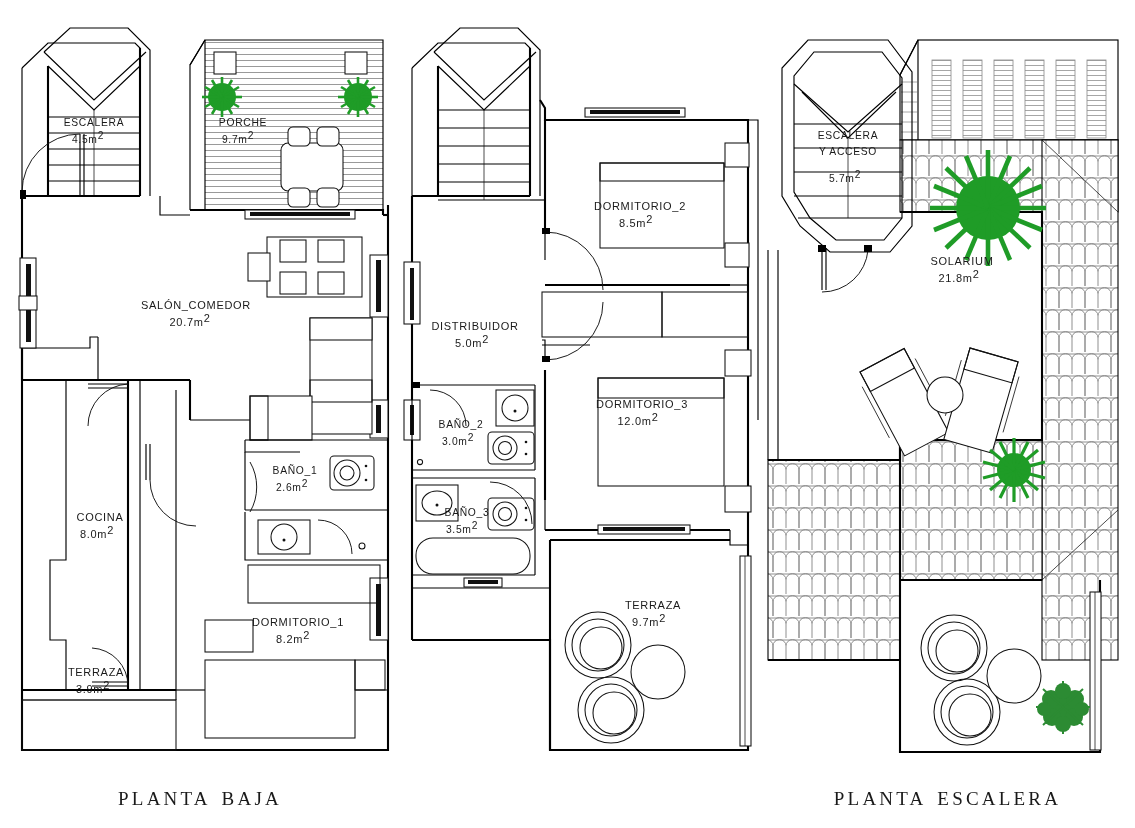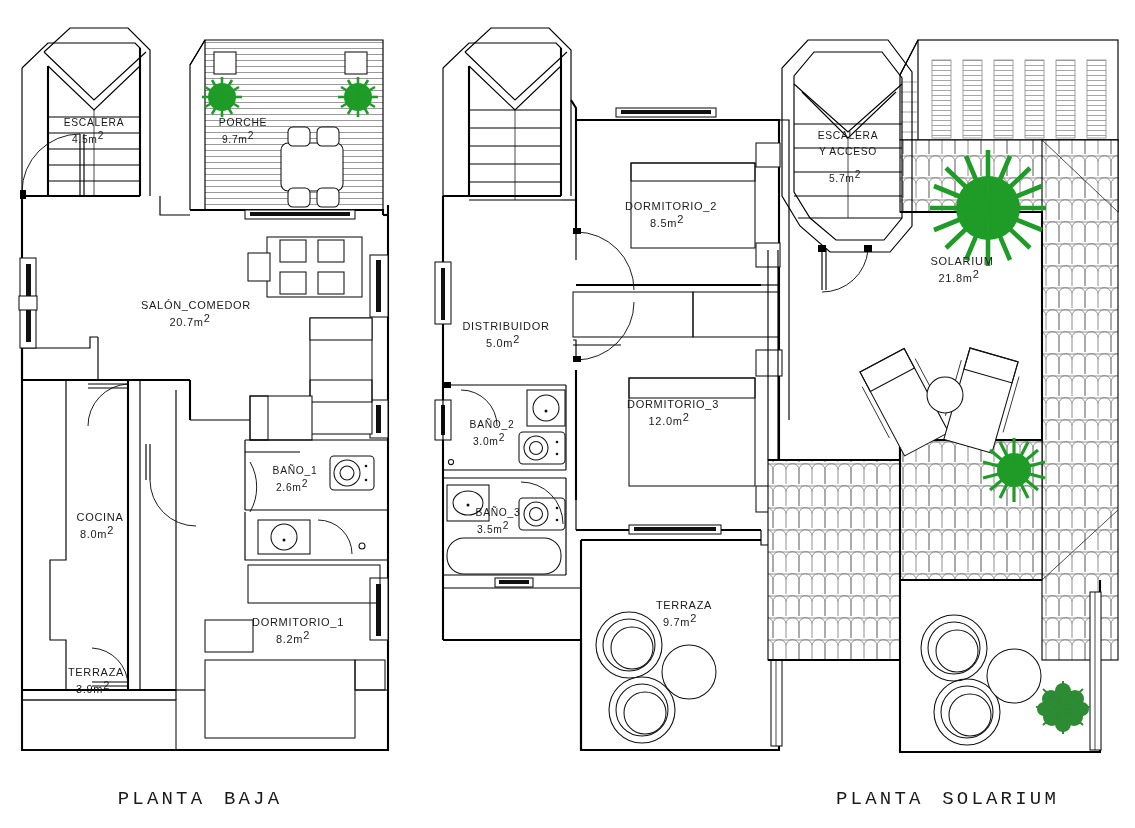--- a/index.html
+++ b/index.html
@@ -18,30 +18,30 @@
     width: 1135px;
     height: 828px;
     background: #ffffff;
   }
   .plan {
     position: absolute;
     top: 0;
     height: 828px;
   }
   #plan-baja     { left: 0px;   width: 400px; }
-  #plan-primera  { left: 390px; width: 380px; padding-left: 31px; }
+  #plan-primera  { left: 390px; width: 380px; }
   #plan-solarium { left: 760px; width: 375px; }
 
   .plan-title {
     position: absolute;
     bottom: 18px;
     left: 0;
     width: 100%;
     text-align: center;
-    font-family: Liberation Mono, monospace;
+    font-family: Liberation Serif, serif;
     font-size: 19px;
     letter-spacing: 3.2px;
     color: #1a1a1a;
     word-spacing: 4px;
   }
 
   svg { display: block; }
 
   
   .wall      { fill: none; stroke: #000000; stroke-width: 2.1; }
@@ -635,16 +635,16 @@
 
       <g>
         <text class="room small" x="88" y="139"><tspan>ESCALERA</tspan></text>
         <text class="room small" x="88" y="155"><tspan>Y  ACCESO</tspan></text>
         <text class="room small" x="85" y="182"><tspan>5.7m</tspan><tspan class="sup" dy="-4">2</tspan></text>
 
         <text class="room" x="202" y="265"><tspan>SOLARIUM</tspan></text>
         <text class="room" x="199" y="282"><tspan>21.8m</tspan><tspan class="sup" dy="-4">2</tspan></text>
       </g>
     </svg>
-    <div class="plan-title">PLANTA  SOLARIUM</div>
+    <div class="plan-title">PLANTA  ESCALERA</div>
   </div>
 
 </div>
 
 </body></html>

